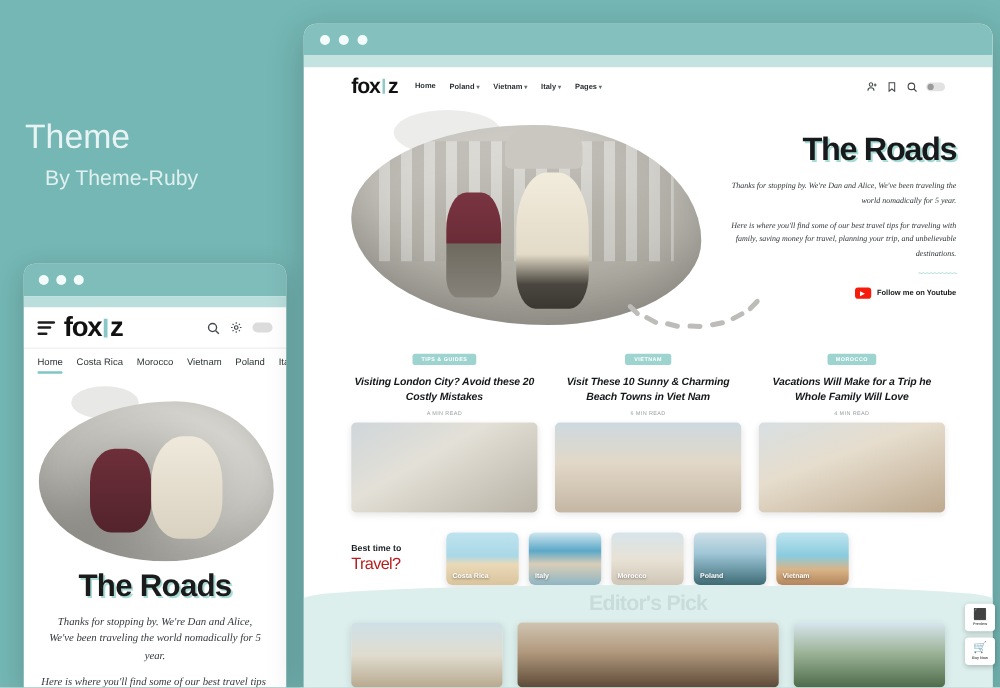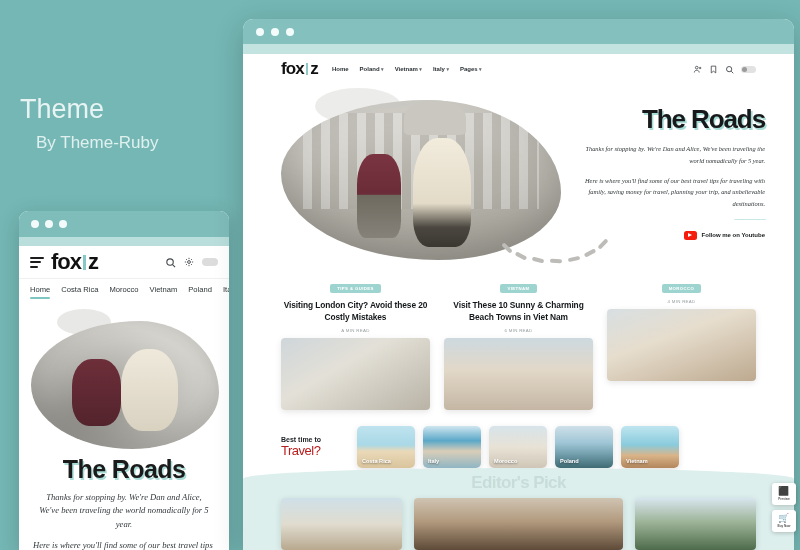--- a/index.html
+++ b/index.html
@@ -202,21 +202,21 @@
   
   .cards { display: flex; gap: 14px; padding: 0 38px; }
   .card { width: 155px; text-align: center; }
   .badge {
     display: inline-block; font-size: 4.3px; font-weight: bold; color: #ffffff;
     background: #9ed4d0; border-radius: 2px; padding: 2px 7px;
     letter-spacing: .4px; text-transform: uppercase;
   }
   .card-title {
     font-size: 8.4px; font-weight: bold; color: #14181a; line-height: 1.45;
-    margin-top: 5px; letter-spacing: -.1px;
+    margin-top: 5px; letter-spacing: -.1px; font-style: italic;
   }
   .card-meta { font-size: 4.4px; color: #9aa0a3; margin-top: 5px; letter-spacing: .3px; }
   .card-img {
     margin-top: 5px; height: 72px; border-radius: 4px; overflow: hidden;
     box-shadow: 0 2px 6px rgba(0,0,0,.10);
   }
   .ci1 { background: linear-gradient(150deg,#cfd6da 0%,#e3e0d7 40%,#b9b3a6 100%); }
   .ci2 { background: linear-gradient(180deg,#cdd9df 0%,#e2d8c8 45%,#c4b6a3 100%); }
   .ci3 { background: linear-gradient(160deg,#d8dfe2 0%,#e6ddcd 40%,#bda98f 100%); }
 
@@ -420,20 +420,21 @@
         <div class="card-img ci1"></div>
       </div>
       <div class="card">
         <span class="badge">Vietnam</span>
         <div class="card-title">Visit These 10 Sunny &amp; Charming Beach Towns in Viet Nam</div>
         <div class="card-meta">6 MIN READ</div>
         <div class="card-img ci2"></div>
       </div>
       <div class="card">
         <span class="badge">Morocco</span>
+        <div class="card-title">Vacations Will Make for a Trip he Whole Family Will Love</div>
         <div class="card-meta">4 MIN READ</div>
         <div class="card-img ci3"></div>
       </div>
     </div>
 
     <div class="btt">
       <div class="btt-label">
         <div class="btt-l1">Best time to</div>
         <div class="btt-l2">Travel?</div>
       </div>

